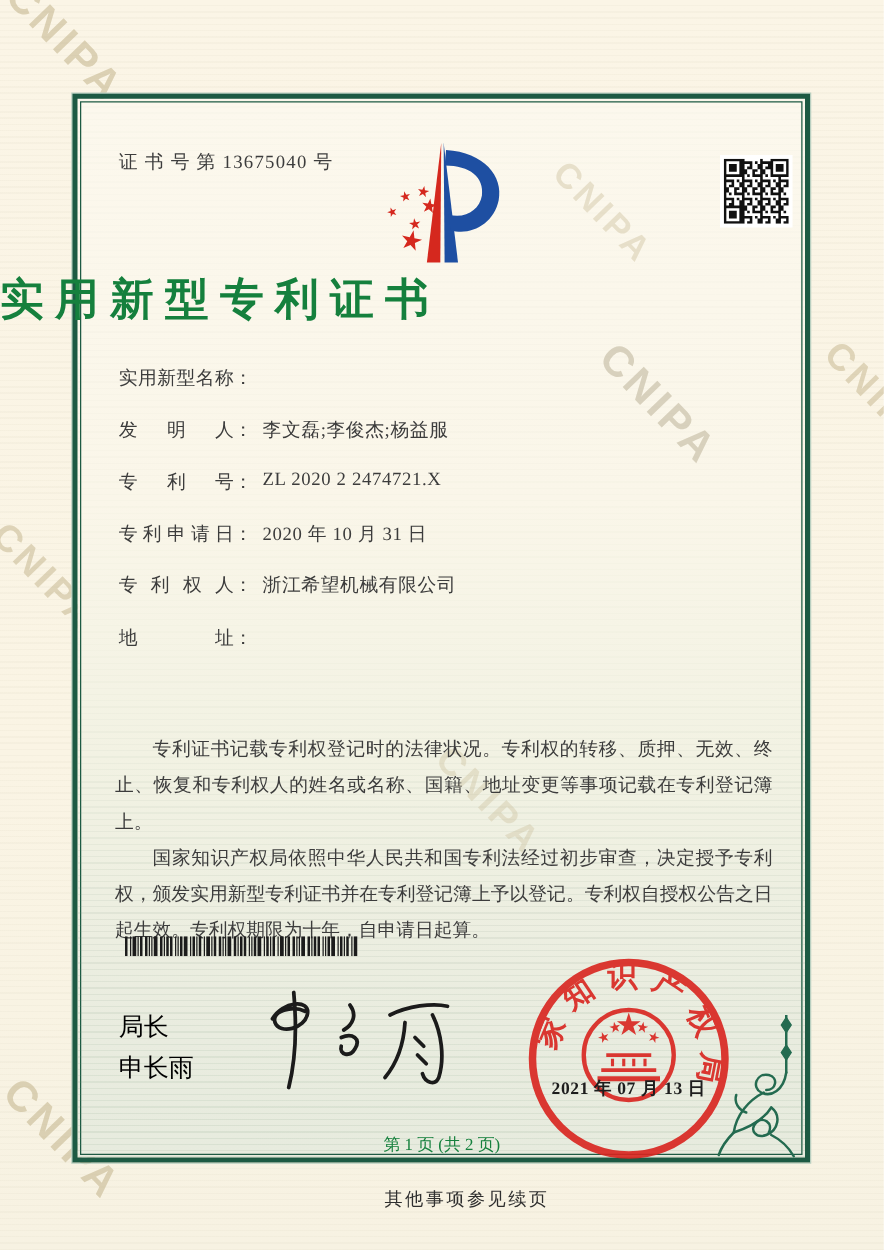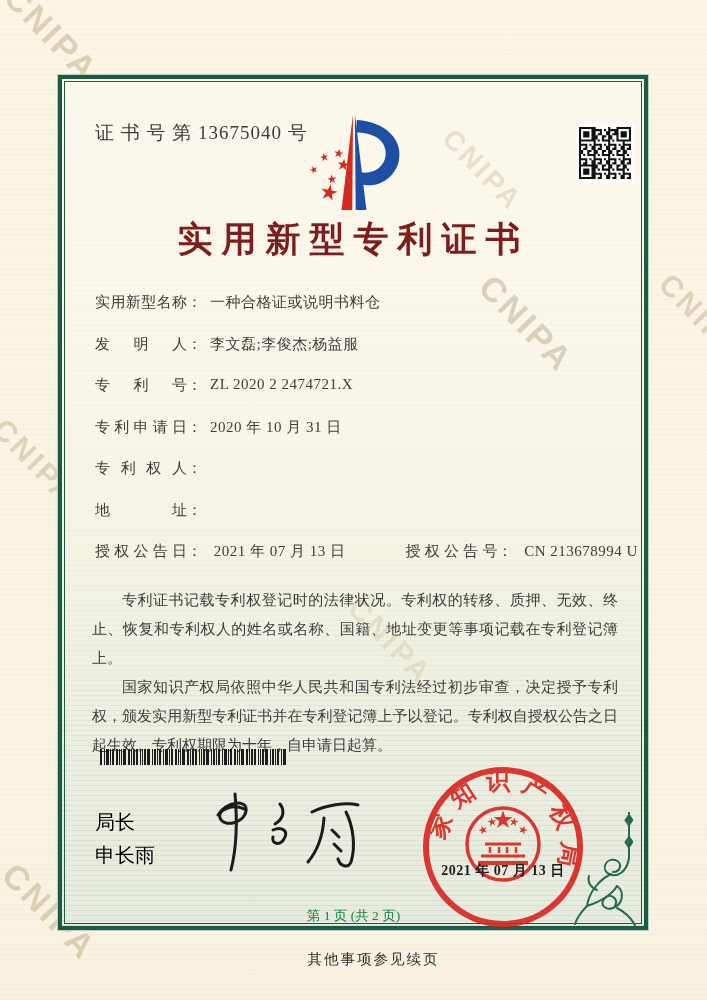--- a/index.html
+++ b/index.html
@@ -25,26 +25,26 @@
   .frame-inner{
     position:absolute;left:2px;top:2px;right:2px;bottom:2px;
     border:1px solid #1d5a43;
   }
   .texture{
     position:absolute;left:0;top:0;right:0;bottom:0;pointer-events:none;
     background:repeating-linear-gradient(0deg, rgba(120,150,125,0.13) 0 1px, transparent 1px 5px);
     -webkit-mask-image:linear-gradient(180deg,rgba(0,0,0,0.15) 0%,rgba(0,0,0,0.2) 55%,rgba(0,0,0,0.85) 78%,rgba(0,0,0,0.9) 100%);
     mask-image:linear-gradient(180deg,rgba(0,0,0,0.15) 0%,rgba(0,0,0,0.2) 55%,rgba(0,0,0,0.85) 78%,rgba(0,0,0,0.9) 100%);
   }
-  .cert-no{position:absolute;left:95px;top:120px;font-size:19px;letter-spacing:1px;}
+  .cert-no{position:absolute;left:95px;top:120px;font-size:15px;letter-spacing:1px;}
   .logo{position:absolute;left:286px;top:110px;}
   .qr{position:absolute;left:576px;top:124px;width:58px;height:58px;background:#fff;padding:3px;box-sizing:border-box;}
   .title{
-    position:absolute;left:0;right:0;top:216px;text-align:center;
-    font-size:35px;font-weight:bold;letter-spacing:9px;color:#7f1d1d;
+    position:absolute;left:0;right:0;top:216px;text-align:left;
+    font-size:35px;font-weight:bold;letter-spacing:9px;color:#15803d;
   }
   .fields{position:absolute;left:95px;top:293px;width:500px;font-size:15px;}
   .frow{display:flex;margin-bottom:22.5px;white-space:nowrap;}
   .flabel{display:inline-block;width:92px;text-align:justify;text-align-last:justify;}
   .fcolon{margin-right:8px;}
   .fvalue{letter-spacing:0.5px;}
   .frow2{display:flex;margin-bottom:0;}
   .pair2{margin-left:60px;}
   .body-text{
     position:absolute;left:92px;top:586px;width:526px;font-size:15px;
@@ -109,54 +109,44 @@
     <path fill="#111111" d="M0 0h1v1h-1zM0 1h1v1h-1zM0 2h1v1h-1zM0 3h1v1h-1zM0 4h1v1h-1zM0 5h1v1h-1zM0 6h1v1h-1zM0 7h1v1h-1zM0 8h1v1h-1zM0 9h1v1h-1zM0 10h1v1h-1zM0 11h1v1h-1zM0 12h1v1h-1zM0 13h1v1h-1zM0 14h1v1h-1zM0 15h1v1h-1zM0 16h1v1h-1zM0 17h1v1h-1zM0 18h1v1h-1zM0 19h1v1h-1zM0 20h1v1h-1zM0 21h1v1h-1zM0 22h1v1h-1zM0 23h1v1h-1zM0 24h1v1h-1zM1 0h1v1h-1zM1 6h1v1h-1zM1 8h1v1h-1zM1 11h1v1h-1zM1 12h1v1h-1zM1 15h1v1h-1zM1 18h1v1h-1zM1 24h1v1h-1zM2 0h1v1h-1zM2 2h1v1h-1zM2 3h1v1h-1zM2 4h1v1h-1zM2 6h1v1h-1zM2 8h1v1h-1zM2 10h1v1h-1zM2 13h1v1h-1zM2 15h1v1h-1zM2 17h1v1h-1zM2 18h1v1h-1zM2 20h1v1h-1zM2 21h1v1h-1zM2 22h1v1h-1zM2 24h1v1h-1zM3 0h1v1h-1zM3 2h1v1h-1zM3 3h1v1h-1zM3 4h1v1h-1zM3 6h1v1h-1zM3 8h1v1h-1zM3 9h1v1h-1zM3 10h1v1h-1zM3 15h1v1h-1zM3 16h1v1h-1zM3 17h1v1h-1zM3 18h1v1h-1zM3 20h1v1h-1zM3 21h1v1h-1zM3 22h1v1h-1zM3 24h1v1h-1zM4 0h1v1h-1zM4 2h1v1h-1zM4 3h1v1h-1zM4 4h1v1h-1zM4 6h1v1h-1zM4 11h1v1h-1zM4 12h1v1h-1zM4 13h1v1h-1zM4 18h1v1h-1zM4 20h1v1h-1zM4 21h1v1h-1zM4 22h1v1h-1zM4 24h1v1h-1zM5 0h1v1h-1zM5 6h1v1h-1zM5 8h1v1h-1zM5 11h1v1h-1zM5 13h1v1h-1zM5 15h1v1h-1zM5 18h1v1h-1zM5 24h1v1h-1zM6 0h1v1h-1zM6 1h1v1h-1zM6 2h1v1h-1zM6 3h1v1h-1zM6 4h1v1h-1zM6 5h1v1h-1zM6 6h1v1h-1zM6 9h1v1h-1zM6 10h1v1h-1zM6 13h1v1h-1zM6 16h1v1h-1zM6 17h1v1h-1zM6 18h1v1h-1zM6 19h1v1h-1zM6 20h1v1h-1zM6 21h1v1h-1zM6 22h1v1h-1zM6 23h1v1h-1zM6 24h1v1h-1zM7 0h1v1h-1zM7 1h1v1h-1zM7 2h1v1h-1zM7 3h1v1h-1zM7 4h1v1h-1zM7 5h1v1h-1zM7 6h1v1h-1zM7 7h1v1h-1zM7 8h1v1h-1zM7 9h1v1h-1zM7 10h1v1h-1zM7 11h1v1h-1zM7 12h1v1h-1zM7 13h1v1h-1zM7 14h1v1h-1zM7 15h1v1h-1zM7 16h1v1h-1zM7 17h1v1h-1zM7 18h1v1h-1zM7 19h1v1h-1zM7 20h1v1h-1zM7 21h1v1h-1zM7 22h1v1h-1zM7 23h1v1h-1zM7 24h1v1h-1zM8 1h1v1h-1zM8 4h1v1h-1zM8 5h1v1h-1zM8 8h1v1h-1zM8 11h1v1h-1zM8 12h1v1h-1zM8 15h1v1h-1zM8 18h1v1h-1zM8 19h1v1h-1zM8 22h1v1h-1zM9 1h1v1h-1zM9 3h1v1h-1zM9 6h1v1h-1zM9 8h1v1h-1zM9 10h1v1h-1zM9 13h1v1h-1zM9 15h1v1h-1zM9 17h1v1h-1zM9 20h1v1h-1zM9 22h1v1h-1zM9 24h1v1h-1zM10 1h1v1h-1zM10 2h1v1h-1zM10 3h1v1h-1zM10 8h1v1h-1zM10 9h1v1h-1zM10 10h1v1h-1zM10 15h1v1h-1zM10 16h1v1h-1zM10 17h1v1h-1zM10 22h1v1h-1zM10 23h1v1h-1zM10 24h1v1h-1zM11 4h1v1h-1zM11 5h1v1h-1zM11 6h1v1h-1zM11 11h1v1h-1zM11 12h1v1h-1zM11 13h1v1h-1zM11 18h1v1h-1zM11 19h1v1h-1zM11 20h1v1h-1zM12 1h1v1h-1zM12 4h1v1h-1zM12 6h1v1h-1zM12 8h1v1h-1zM12 11h1v1h-1zM12 13h1v1h-1zM12 15h1v1h-1zM12 18h1v1h-1zM12 20h1v1h-1zM12 22h1v1h-1zM13 2h1v1h-1zM13 3h1v1h-1zM13 6h1v1h-1zM13 9h1v1h-1zM13 10h1v1h-1zM13 13h1v1h-1zM13 16h1v1h-1zM13 17h1v1h-1zM13 20h1v1h-1zM13 23h1v1h-1zM13 24h1v1h-1zM14 0h1v1h-1zM14 1h1v1h-1zM14 2h1v1h-1zM14 3h1v1h-1zM14 4h1v1h-1zM14 5h1v1h-1zM14 6h1v1h-1zM14 7h1v1h-1zM14 8h1v1h-1zM14 9h1v1h-1zM14 10h1v1h-1zM14 11h1v1h-1zM14 12h1v1h-1zM14 13h1v1h-1zM14 14h1v1h-1zM14 15h1v1h-1zM14 16h1v1h-1zM14 17h1v1h-1zM14 18h1v1h-1zM14 19h1v1h-1zM14 20h1v1h-1zM14 21h1v1h-1zM14 22h1v1h-1zM14 23h1v1h-1zM14 24h1v1h-1zM15 1h1v1h-1zM15 4h1v1h-1zM15 5h1v1h-1zM15 8h1v1h-1zM15 11h1v1h-1zM15 12h1v1h-1zM15 15h1v1h-1zM15 18h1v1h-1zM15 19h1v1h-1zM15 22h1v1h-1zM16 1h1v1h-1zM16 3h1v1h-1zM16 6h1v1h-1zM16 8h1v1h-1zM16 10h1v1h-1zM16 13h1v1h-1zM16 15h1v1h-1zM16 17h1v1h-1zM16 20h1v1h-1zM16 22h1v1h-1zM16 24h1v1h-1zM17 1h1v1h-1zM17 2h1v1h-1zM17 3h1v1h-1zM17 8h1v1h-1zM17 9h1v1h-1zM17 10h1v1h-1zM17 15h1v1h-1zM17 16h1v1h-1zM17 17h1v1h-1zM17 22h1v1h-1zM17 23h1v1h-1zM17 24h1v1h-1zM18 0h1v1h-1zM18 1h1v1h-1zM18 2h1v1h-1zM18 3h1v1h-1zM18 4h1v1h-1zM18 5h1v1h-1zM18 6h1v1h-1zM18 11h1v1h-1zM18 12h1v1h-1zM18 13h1v1h-1zM18 18h1v1h-1zM18 19h1v1h-1zM18 20h1v1h-1zM19 0h1v1h-1zM19 6h1v1h-1zM19 8h1v1h-1zM19 11h1v1h-1zM19 13h1v1h-1zM19 15h1v1h-1zM19 18h1v1h-1zM19 20h1v1h-1zM19 22h1v1h-1zM20 0h1v1h-1zM20 2h1v1h-1zM20 3h1v1h-1zM20 4h1v1h-1zM20 6h1v1h-1zM20 9h1v1h-1zM20 10h1v1h-1zM20 13h1v1h-1zM20 16h1v1h-1zM20 17h1v1h-1zM20 20h1v1h-1zM20 23h1v1h-1zM20 24h1v1h-1zM21 0h1v1h-1zM21 2h1v1h-1zM21 3h1v1h-1zM21 4h1v1h-1zM21 6h1v1h-1zM21 7h1v1h-1zM21 8h1v1h-1zM21 9h1v1h-1zM21 10h1v1h-1zM21 11h1v1h-1zM21 12h1v1h-1zM21 13h1v1h-1zM21 14h1v1h-1zM21 15h1v1h-1zM21 16h1v1h-1zM21 17h1v1h-1zM21 18h1v1h-1zM21 19h1v1h-1zM21 20h1v1h-1zM21 21h1v1h-1zM21 22h1v1h-1zM21 23h1v1h-1zM21 24h1v1h-1zM22 0h1v1h-1zM22 2h1v1h-1zM22 3h1v1h-1zM22 4h1v1h-1zM22 6h1v1h-1zM22 8h1v1h-1zM22 11h1v1h-1zM22 12h1v1h-1zM22 15h1v1h-1zM22 18h1v1h-1zM22 19h1v1h-1zM22 22h1v1h-1zM23 0h1v1h-1zM23 6h1v1h-1zM23 8h1v1h-1zM23 10h1v1h-1zM23 13h1v1h-1zM23 15h1v1h-1zM23 17h1v1h-1zM23 20h1v1h-1zM23 22h1v1h-1zM23 24h1v1h-1zM24 0h1v1h-1zM24 1h1v1h-1zM24 2h1v1h-1zM24 3h1v1h-1zM24 4h1v1h-1zM24 5h1v1h-1zM24 6h1v1h-1zM24 8h1v1h-1zM24 9h1v1h-1zM24 10h1v1h-1zM24 15h1v1h-1zM24 16h1v1h-1zM24 17h1v1h-1zM24 22h1v1h-1zM24 23h1v1h-1zM24 24h1v1h-1z"></path>
   </svg>
 </div>
 
 <div class="title">实用新型专利证书</div>
 
 <div class="fields">
   <div class="frow">
     <span class="flabel">实用新型名称</span>
       <span class="fcolon">：</span>
-    <span class="fvalue">一种合格证或说明书料仓</span>
   </div>
   <div class="frow">
     <span class="flabel">发明人</span>
       <span class="fcolon">：</span>
     <span class="fvalue">李文磊;李俊杰;杨益服</span>
   </div>
   <div class="frow">
     <span class="flabel">专利号</span>
       <span class="fcolon">：</span>
     <span class="fvalue">ZL 2020 2 2474721.X</span>
   </div>
   <div class="frow">
     <span class="flabel">专利申请日</span>
       <span class="fcolon">：</span>
     <span class="fvalue">2020 年 10 月 31 日</span>
   </div>
   <div class="frow">
     <span class="flabel">专利权人</span>
       <span class="fcolon">：</span>
+    <span class="fvalue">浙江希望机械有限公司</span>
   </div>
   <div class="frow">
     <span class="flabel">地址</span>
       <span class="fcolon">：</span>
-  </div>
-  <div class="frow frow2">
-    <span>
-      <span class="flabel">授权公告日</span><span class="fcolon">：</span>
-      <span class="fvalue">2021 年 07 月 13 日</span>
-    </span>
-    <span class="pair2">
-      <span class="flabel">授权公告号</span><span class="fcolon">：</span>
-      <span class="fvalue">CN 213678994 U</span>
-    </span>
   </div>
 </div>
 
 <div class="body-text">
   <p>专利证书记载专利权登记时的法律状况。专利权的转移、质押、无效、终止、恢复和专利权人的姓名或名称、国籍、地址变更等事项记载在专利登记簿上。</p>
   <p>国家知识产权局依照中华人民共和国专利法经过初步审查，决定授予专利权，颁发实用新型专利证书并在专利登记簿上予以登记。专利权自授权公告之日起生效。专利权期限为十年，自申请日起算。</p>
 </div>
 
 <div class="barcode">
   <svg width="186" height="16" viewBox="0 0 186 16">

